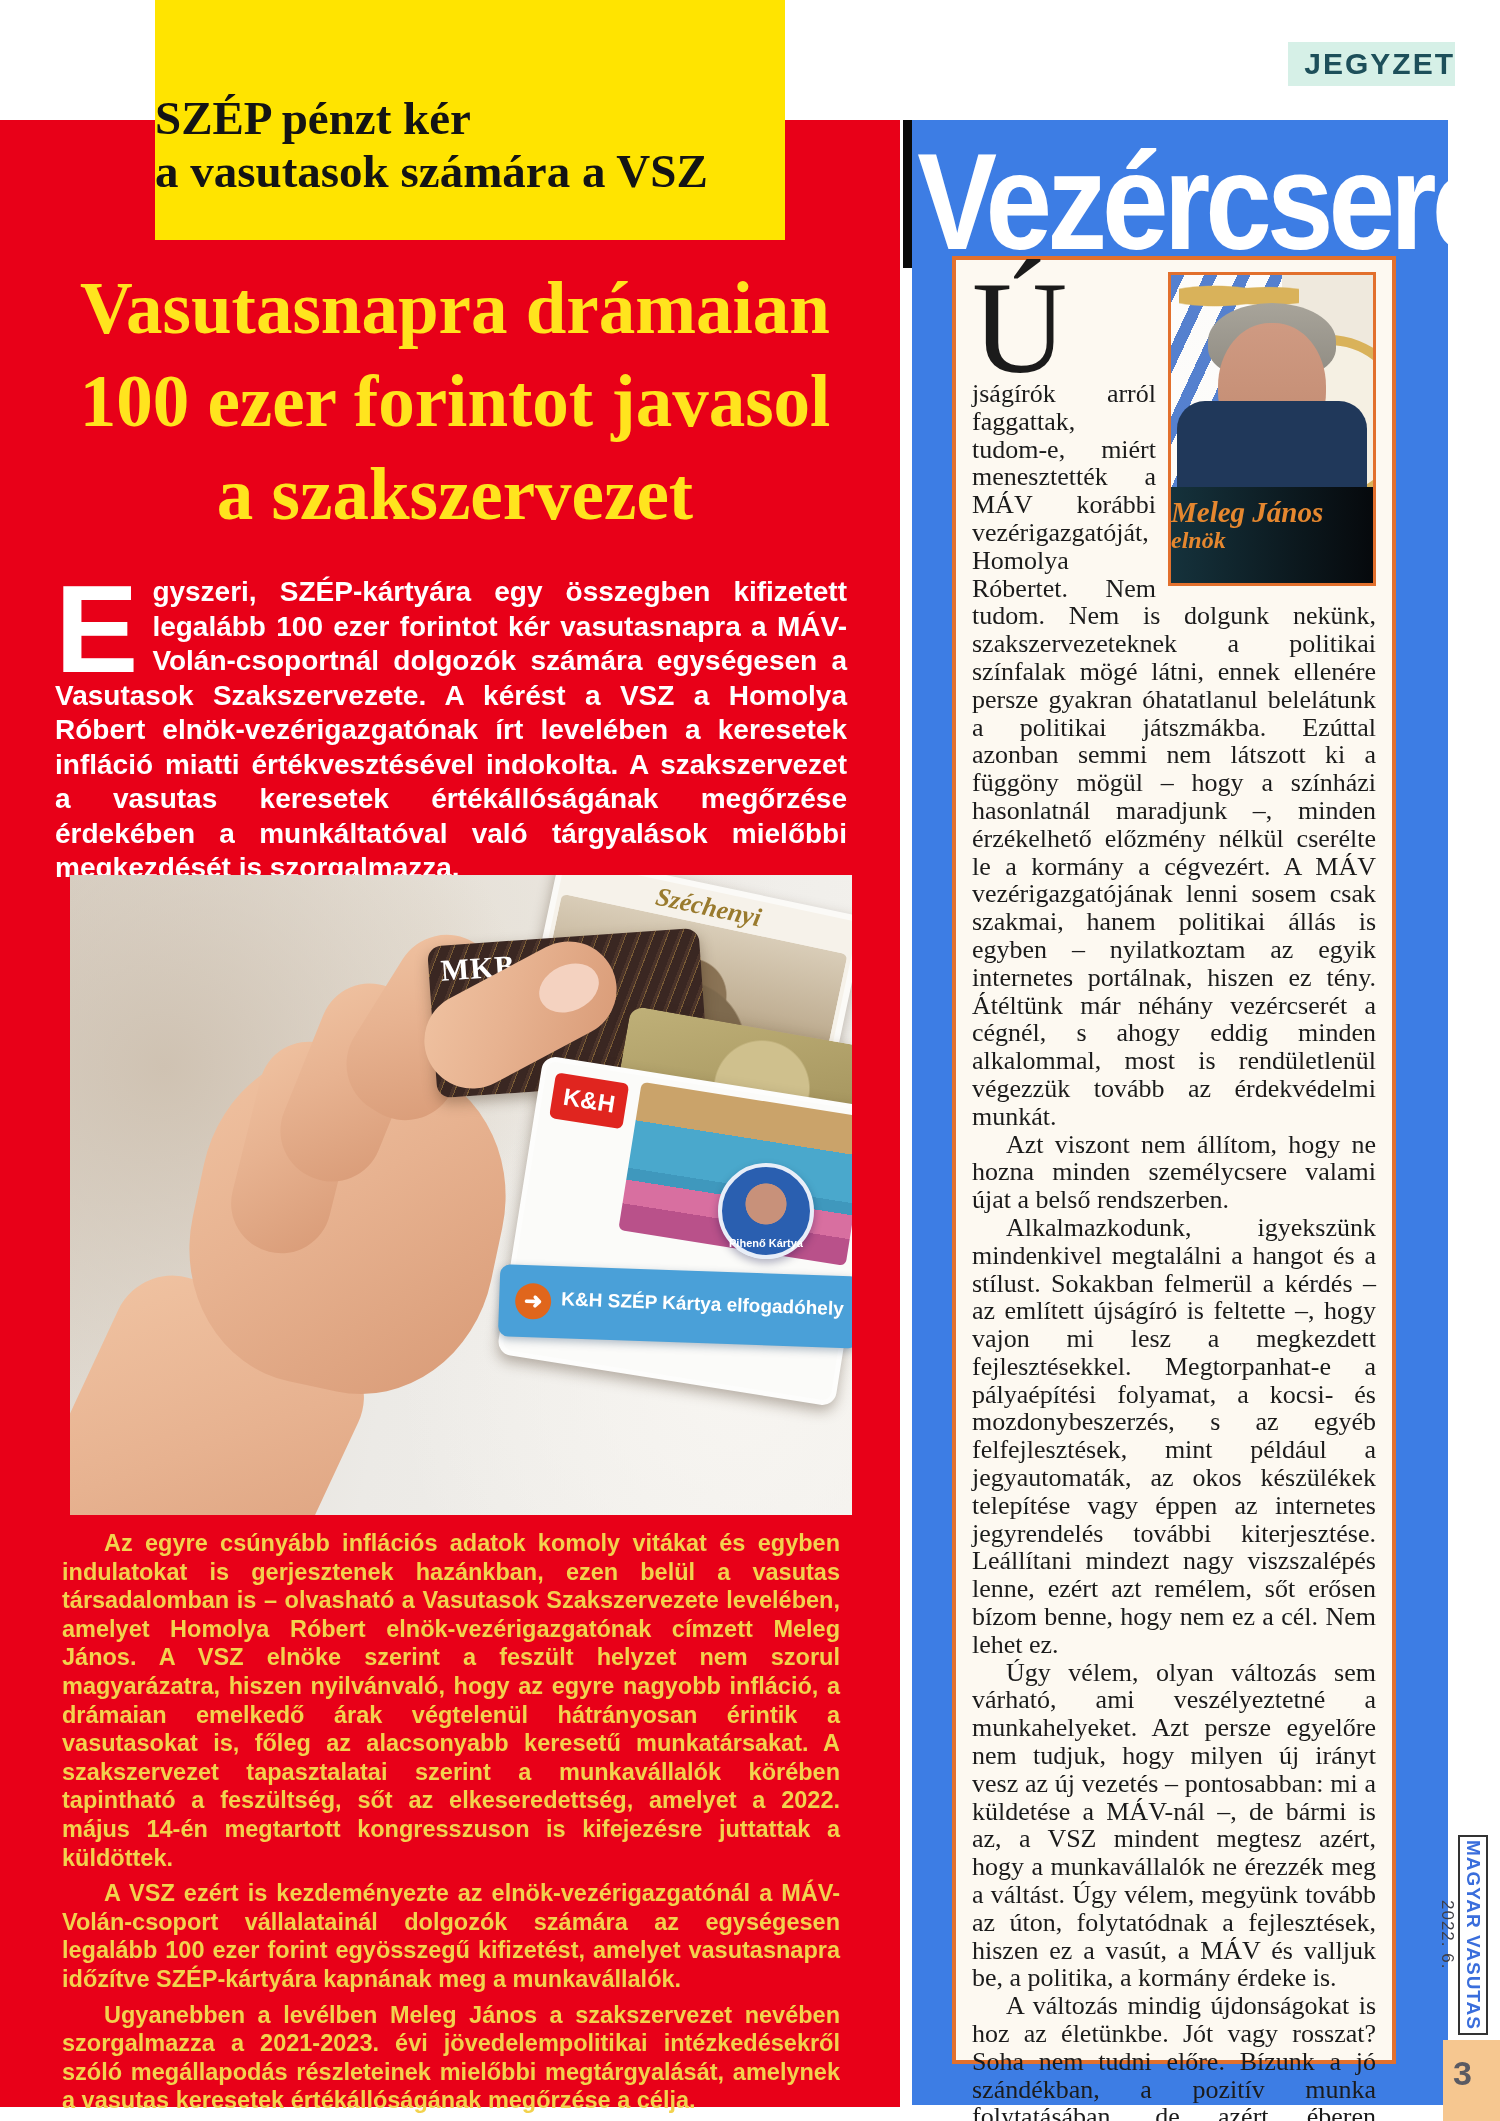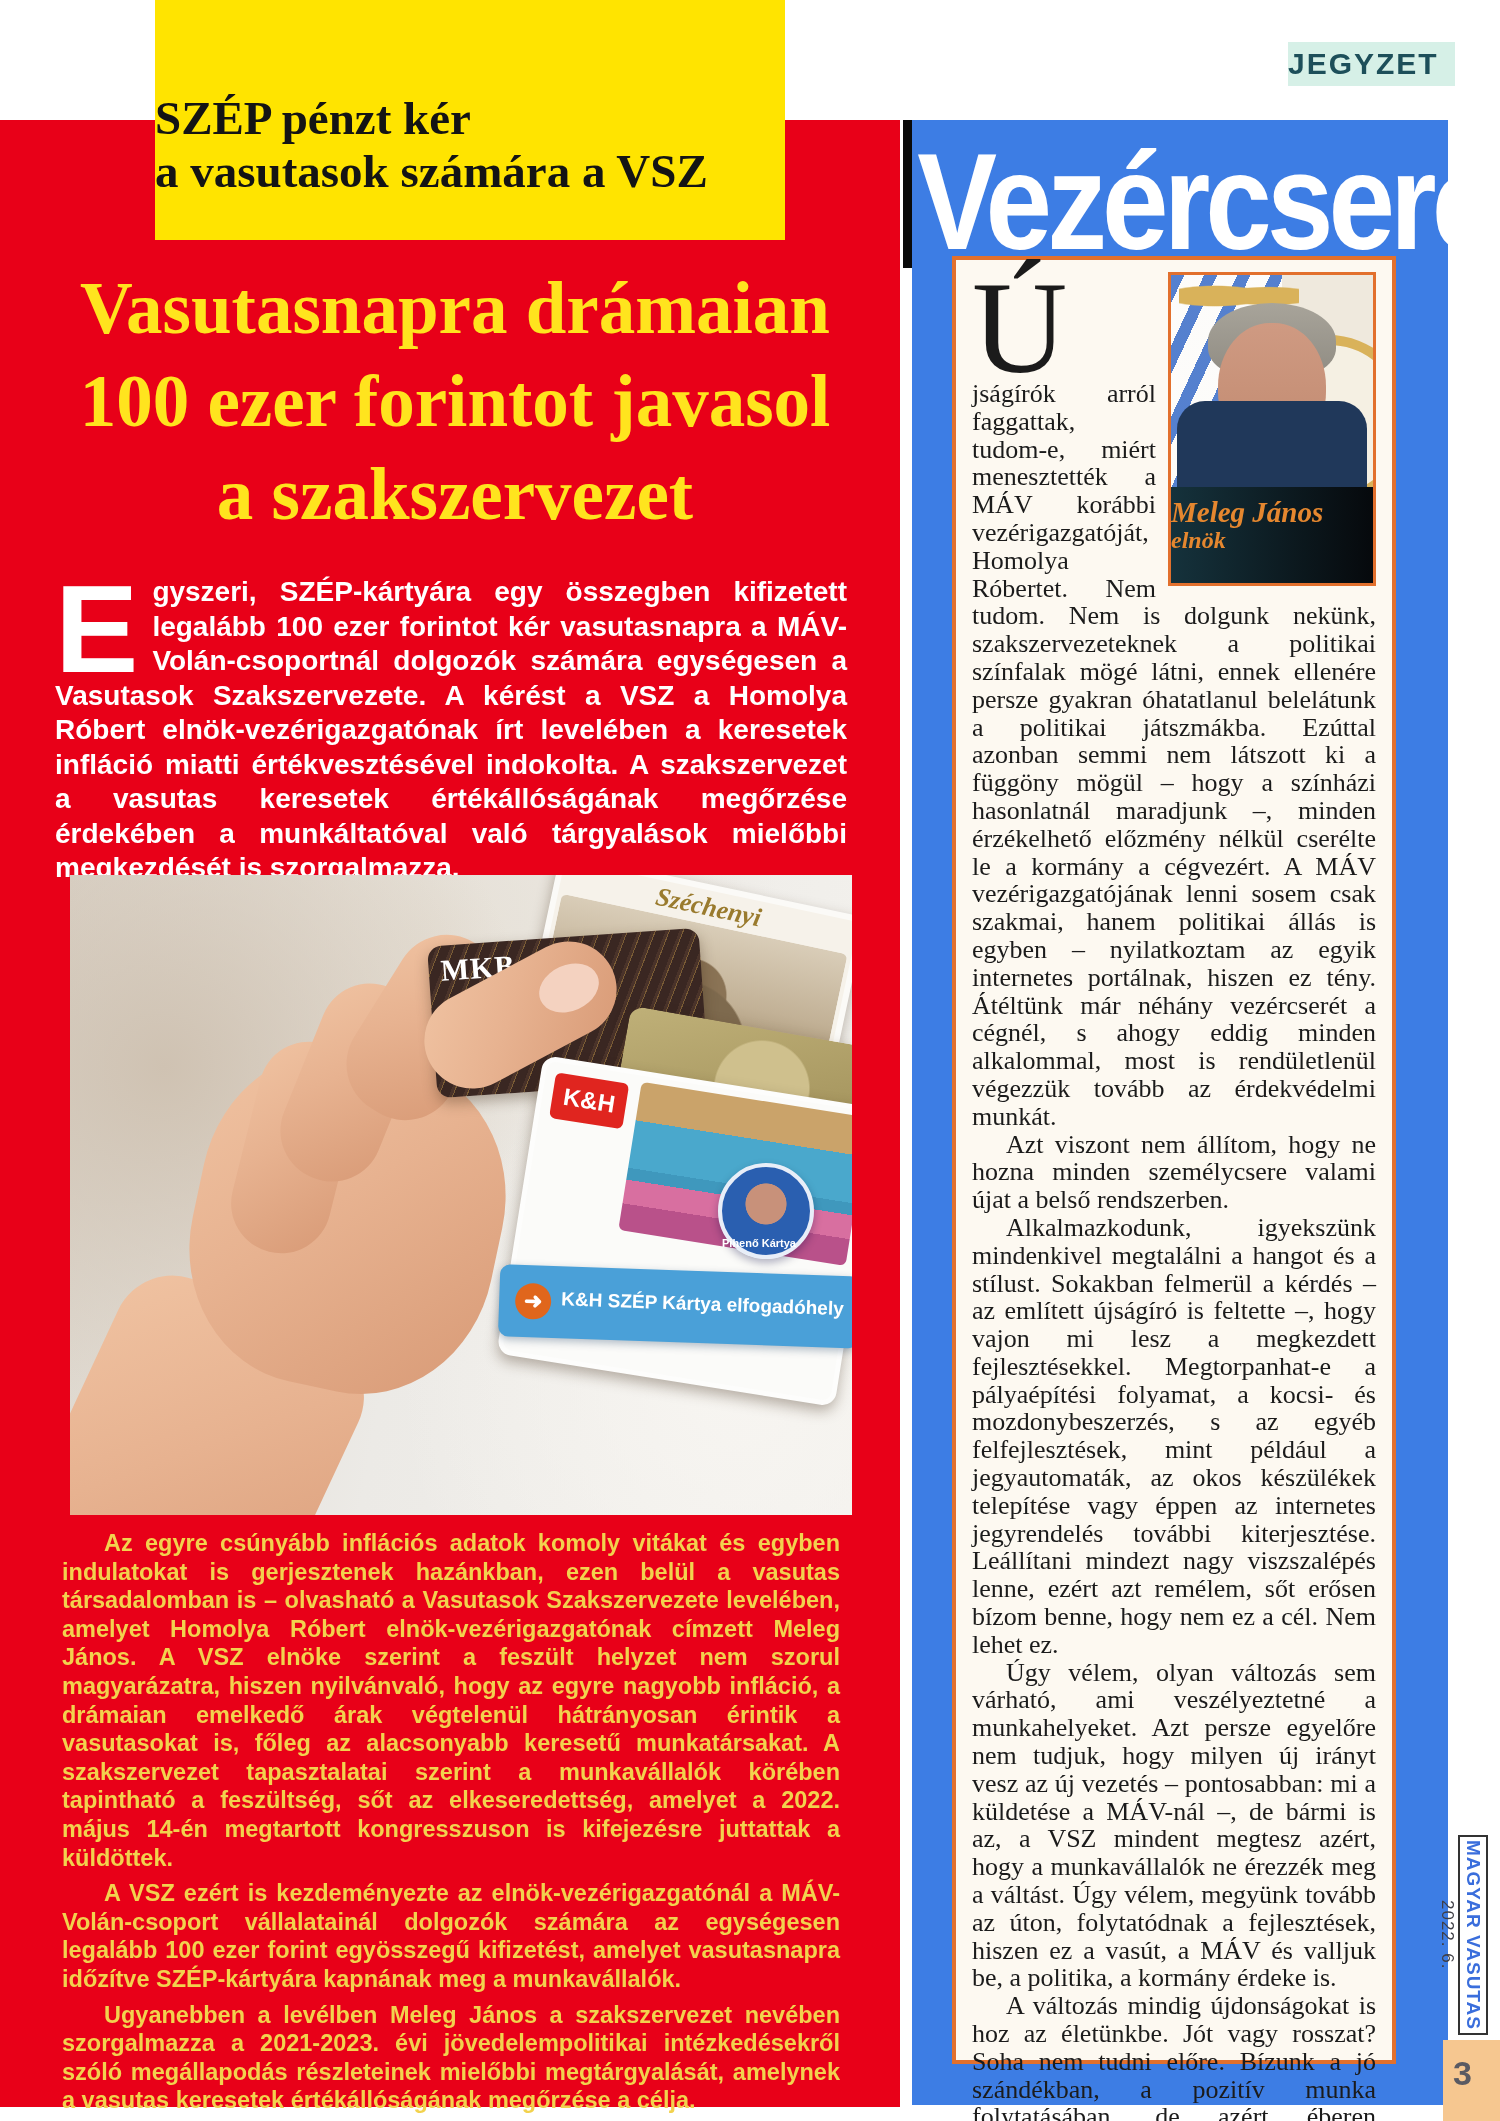--- a/index.html
+++ b/index.html
@@ -1,21 +1,21 @@
 <!DOCTYPE html>
 <html><head>
 <meta charset="utf-8">
 <style>
   html,body{margin:0;padding:0;}
   body{width:1500px;height:2121px;position:relative;background:#ffffff;overflow:hidden;
        font-family:"Liberation Sans", sans-serif;}
   .abs{position:absolute;}
   
   .jegyzet{left:1288px;top:42px;width:167px;height:44px;background:#d6f0e7;color:#1d4f5a;
-    font-weight:bold;font-size:30px;letter-spacing:2px;text-align:left;line-height:44px;
+    font-weight:bold;font-size:30px;letter-spacing:2px;text-align:right;line-height:44px;
     font-family:"Liberation Sans", sans-serif;}
   
   .red-col{left:0;top:120px;width:900px;height:1987px;background:#e80018;}
   .kicker{left:155px;top:0;width:630px;height:240px;background:#ffe400;
     font-family:"Liberation Serif", serif;font-weight:bold;color:#141414;}
   .kicker .l1{display:block;margin-top:92px;font-size:47px;line-height:52px;}
   .kicker .l2{display:block;font-size:47px;line-height:54px;}
   .headline{left:60px;top:262px;width:790px;text-align:center;color:#ffe41e;
     font-family:"Liberation Serif", serif;font-weight:bold;font-size:73px;line-height:93px;}
   .lead{left:55px;top:575px;width:792px;color:#ffffff;font-weight:bold;
@@ -67,21 +67,21 @@
   .kh-pic{position:absolute;left:96px;top:6px;right:6px;height:150px;border-radius:6px;
      background:linear-gradient(180deg,#caa36a 0 26%,#4aa8cc 26% 58%,#3f98bd 58% 66%,#d86fa0 66% 82%,#b9518a 82% 100%);}
   .kh-banner{position:absolute;left:-12px;bottom:34px;width:360px;height:72px;background:#4aa0d8;
      transform:rotate(-7deg);border-radius:10px;box-shadow:0 3px 8px rgba(0,40,80,.3);}
   .kh-banner .arrow{position:absolute;left:16px;top:18px;width:36px;height:36px;border-radius:50%;
      background:#e0661c;color:#fff;text-align:center;line-height:36px;font-size:22px;font-weight:bold;}
   .kh-banner .txt{position:absolute;left:62px;top:22px;color:#fff;font-weight:bold;font-size:19px;}
   .piheno{left:648px;top:288px;width:88px;height:88px;border-radius:50%;z-index:5;position:absolute;
      background:radial-gradient(circle at 50% 42%, #c8917a 0 30%, #2a5fb0 31%);border:4px solid #e8eef8;
      box-shadow:0 4px 8px rgba(0,0,60,.3);}
-  .piheno span{position:absolute;left:0;right:0;bottom:6px;text-align:left;color:#fff;font-size:11px;font-weight:bold;}
+  .piheno span{position:absolute;left:0;right:0;bottom:6px;text-align:center;color:#fff;font-size:11px;font-weight:bold;}
   
   .shadow-bar{left:903px;top:120px;width:9px;height:148px;background:#0a0a0a;}
   .blue-box{left:912px;top:120px;width:536px;height:1985px;background:#3d7de4;}
   .vez-title{position:absolute;left:0;top:4px;width:100%;text-align:center;color:#ffffff;
      font-weight:bold;font-size:122px;letter-spacing:-5px;transform:scale(0.98,1.12);transform-origin:center top;
      font-family:"Liberation Sans", sans-serif;}
   .content-box{position:absolute;left:40px;top:136px;width:444px;height:1808px;background:#fdf9f1;
      border:4px solid #e2702d;padding:12px 16px 0 16px;box-sizing:border-box;}
   .article{color:#1b1b1b;font-family:"Liberation Serif", serif;font-size:26px;line-height:27.8px;
      text-align:justify;}

